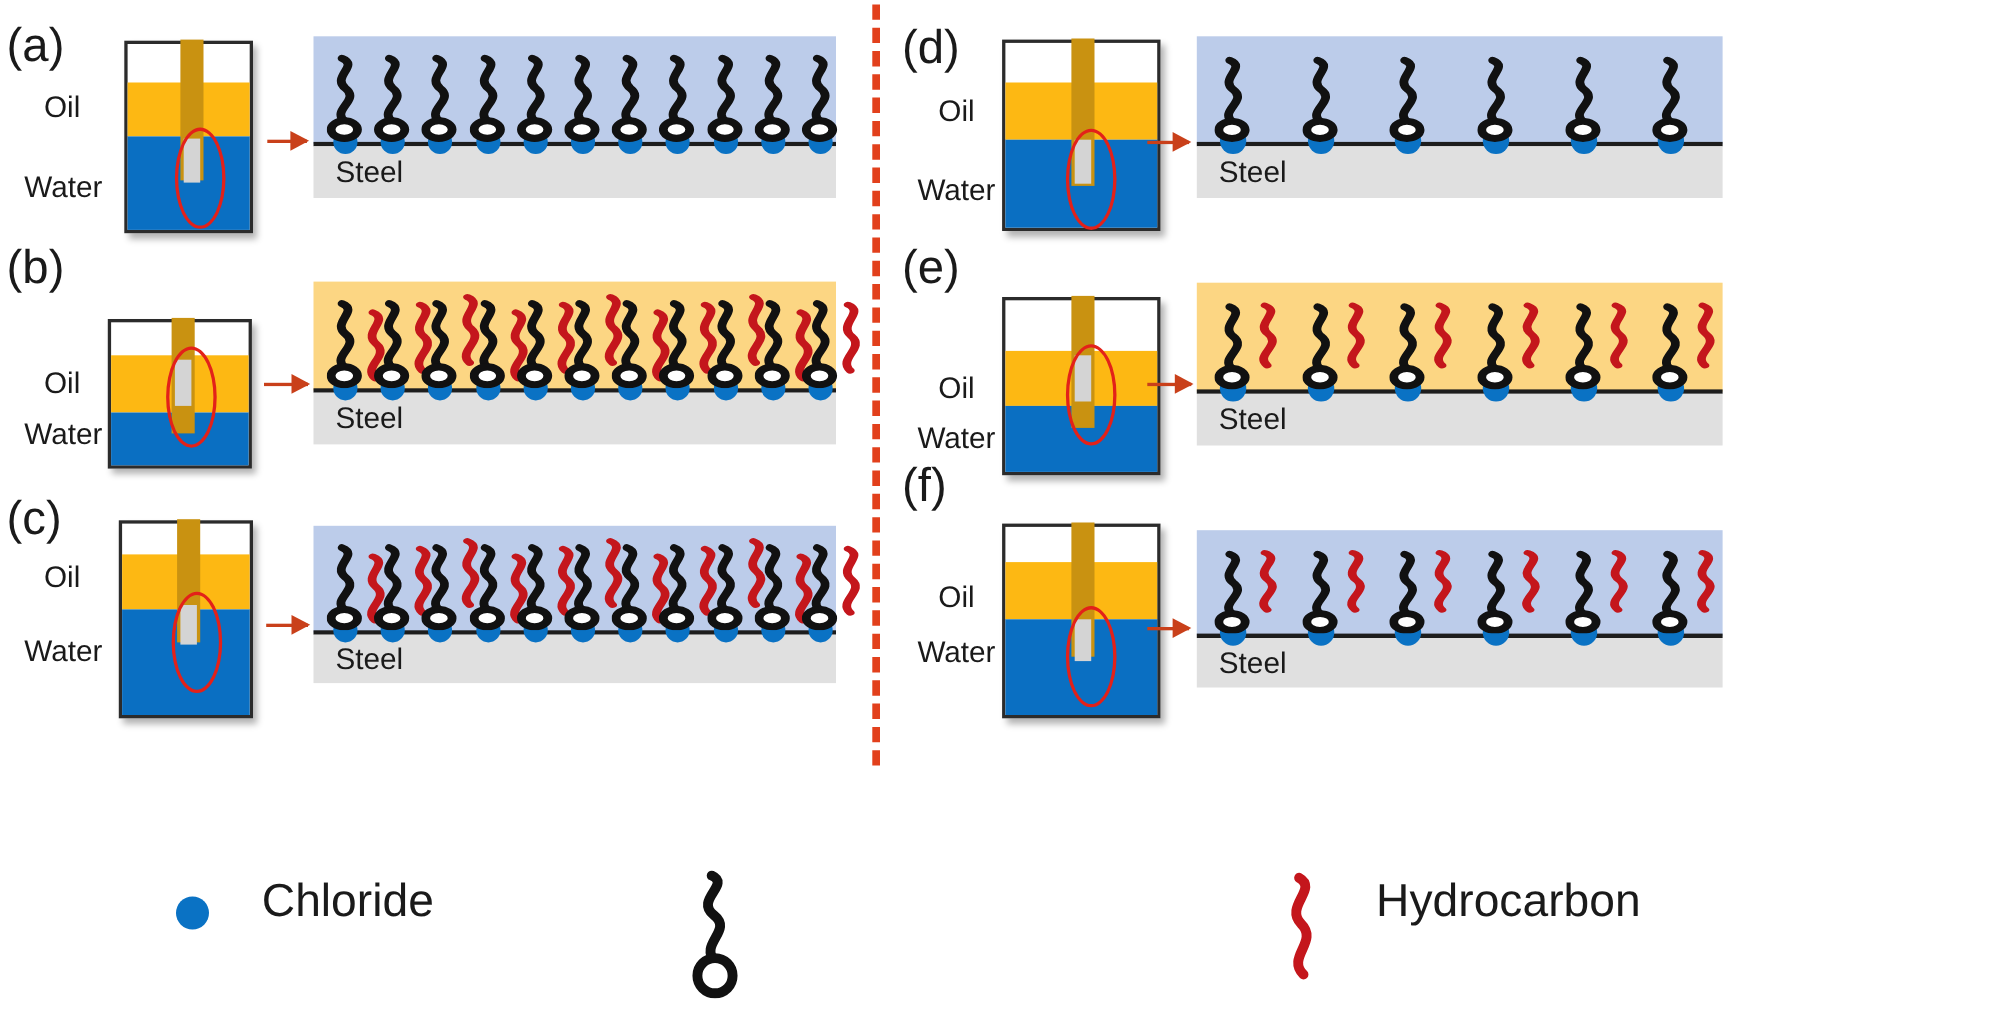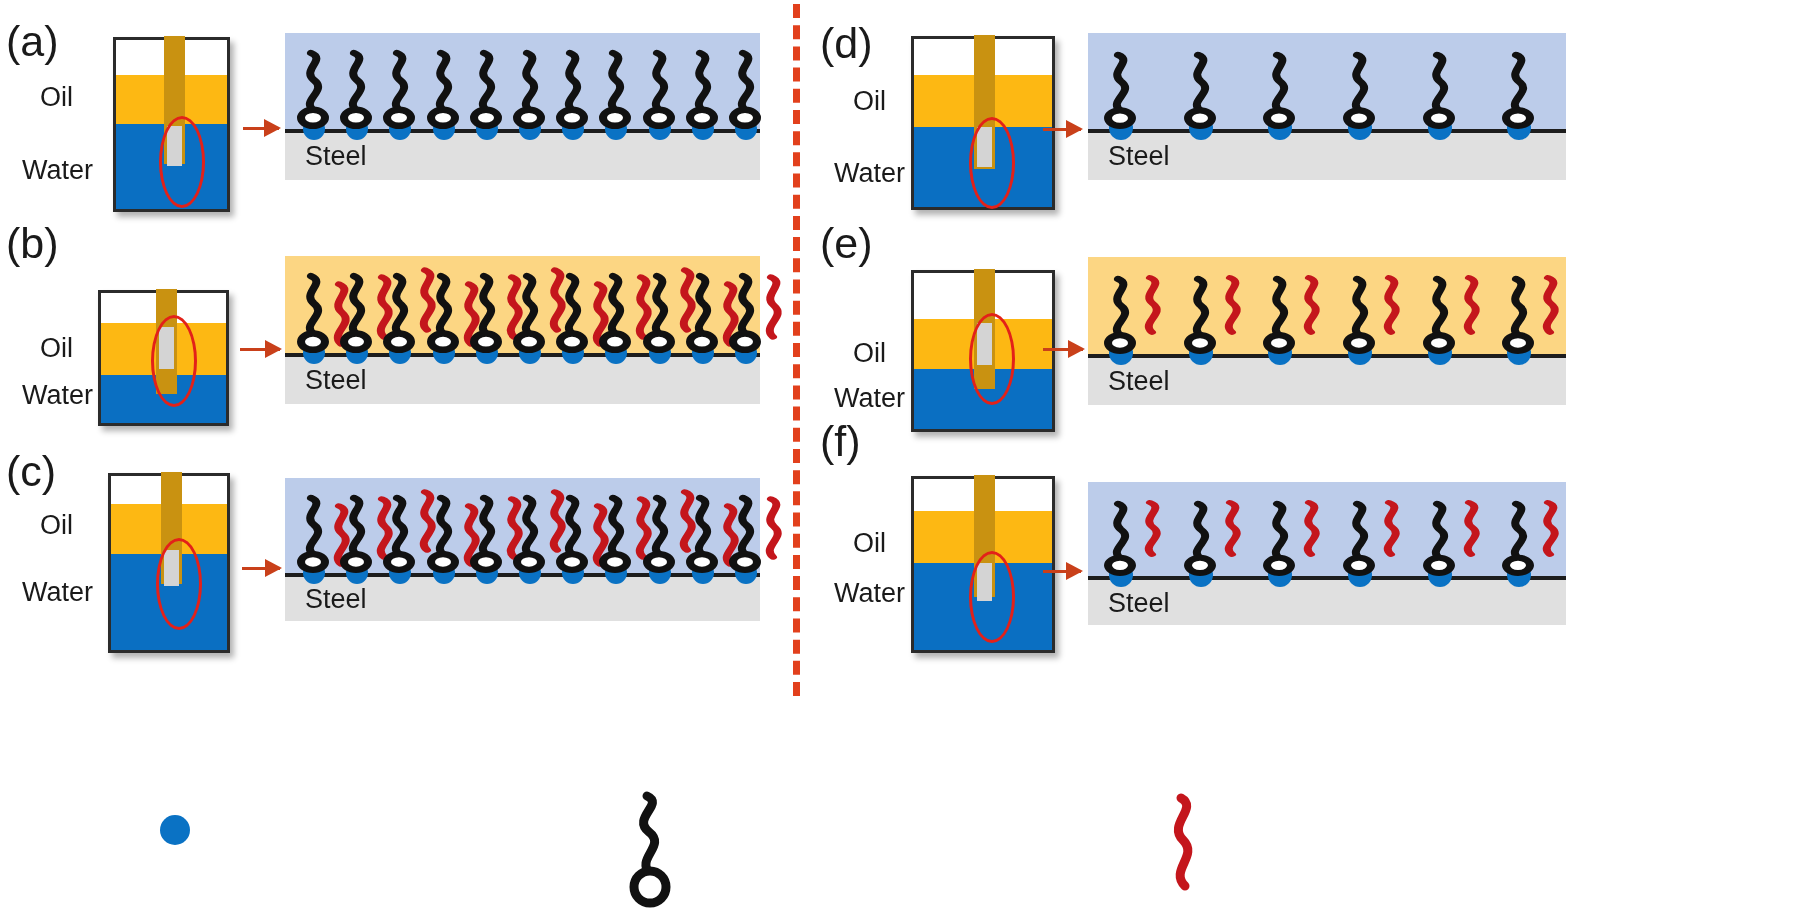--- a/index.html
+++ b/index.html
@@ -555,27 +555,29 @@
           </svg></div>
         <div class="hc" style="left: 448.267px; bottom: 22px; z-index: 2; line-height: 0;"><svg width="28" height="59" viewBox="0 0 28 100" preserveAspectRatio="none">
             <path d="M12 6 C28 16, 2 32, 15 48 C28 64, 2 78, 14 94" fill="none" stroke="#C4161C" stroke-width="8" stroke-linecap="round"></path>
           </svg></div>
       </div>
   </div>
 
   <div class="legend-item" style="left:160px;top:815px;">
     <div class="legend-dot" style="left:0;top:0;width:30px;height:30px;"></div>
   </div>
+  <div class="legend-text" style="left:238px;top:795px;">Chloride</div>
 
   <div class="legend-item" style="left:617px;top:790px;">
     <svg width="70" height="118" viewBox="0 0 70 118">
       <path d="M30 6 C48 14, 14 28, 32 42 C50 56, 18 68, 33 84" fill="none" stroke="#111111" stroke-width="9" stroke-linecap="round"></path>
       <circle cx="33" cy="97" r="16" fill="#ffffff" stroke="#111111" stroke-width="9"></circle>
     </svg>
   </div>
 
   <div class="legend-item" style="left:1155px;top:790px;">
     <svg width="60" height="105" viewBox="0 0 60 105">
       <path d="M26 8 C44 18, 12 34, 28 50 C44 66, 14 80, 30 96" fill="none" stroke="#C4161C" stroke-width="9" stroke-linecap="round"></path>
     </svg>
   </div>
+  <div class="legend-text" style="left:1251px;top:795px;">Hydrocarbon</div>
 
 </div>
 
 </body></html>

